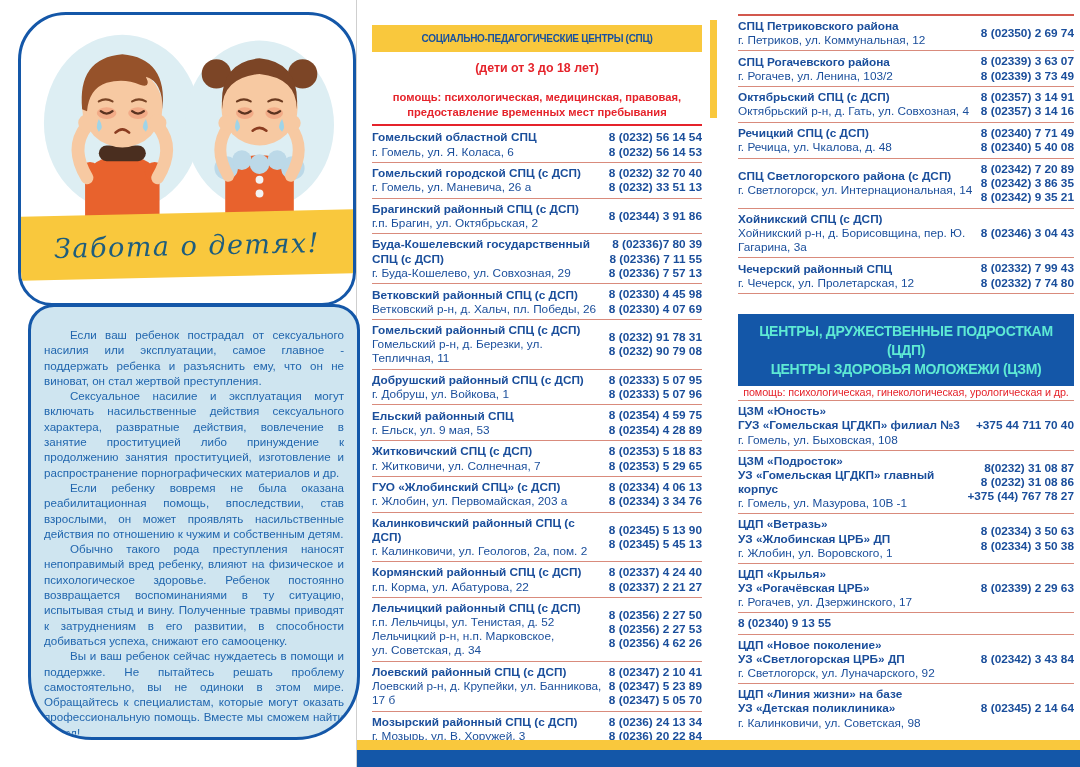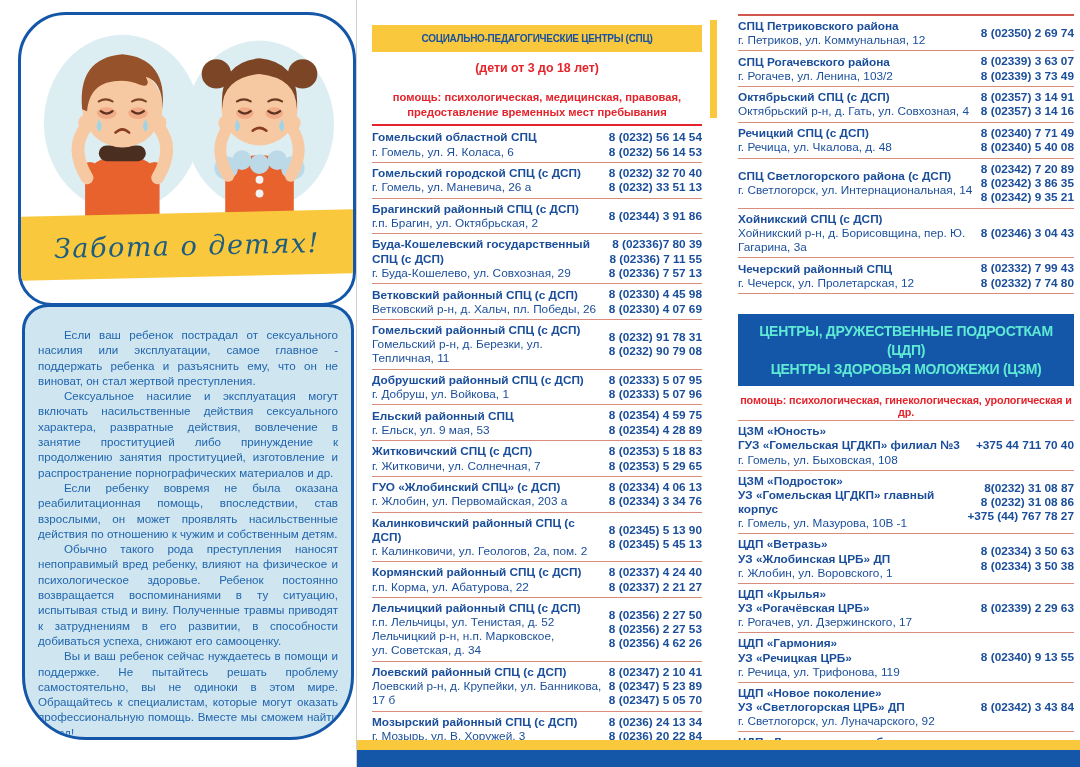--- a/index.html
+++ b/index.html
@@ -9,36 +9,36 @@
   .fold-line{position:absolute;left:356px;top:0;bottom:0;width:1px;background:#cfcfcf;}
   .yellow-tab{position:absolute;left:710px;top:20px;width:7px;height:98px;background:#f9c83d;}
   
   .left-top{position:absolute;left:18px;top:12px;width:332px;height:288px;background:#fff;
             border:3px solid #1457a8;border-radius:48px 48px 34px 34px;overflow:hidden;}
   .illus{position:absolute;left:0;top:6px;width:100%;height:196px;}
   .ribbon{position:absolute;left:-8px;right:-8px;top:198px;height:64px;background:#f9c83d;
           transform:rotate(-1.3deg);display:flex;align-items:center;justify-content:center;}
   .ribbon span{font-family:"DejaVu Serif",serif;font-style:italic;font-size:27px;
                color:#1e5d7d;letter-spacing:1.5px;}
-  .left-bottom{position:absolute;left:22px;top:304px;width:332px;height:436px;box-sizing:border-box;
+  .left-bottom{position:absolute;left:28px;top:304px;width:332px;height:436px;box-sizing:border-box;
                background:#cfe5f0;border:3px solid #1457a8;border-radius:26px 26px 64px 64px;
                padding:20px 13px 14px;overflow:hidden;}
   .para{margin:0;color:#2166ae;font-size:11.6px;line-height:1.32;text-align:justify;
         text-indent:26px;}
   
   .mid-panel{position:absolute;left:372px;top:0;width:330px;}
   .right-panel{position:absolute;left:738px;top:0;width:336px;}
   .band{font-weight:700;text-align:center;letter-spacing:-0.3px;}
   .band-yellow{margin-top:25px;background:#f9c83d;color:#17519f;font-size:10px;padding:8px 18px;}
   .band-blue{margin-top:20px;background:#1457a8;color:#5eead4;font-size:14px;line-height:1.34;
              padding:8px 2px;}
   .sub-red{margin-top:8px;text-align:center;color:#e5232b;font-weight:700;font-size:11.2px;
            line-height:1.3;}
   .sub-red .age{font-size:12.4px;margin-bottom:14px;}
-  .cdp-sub{margin-top:8px;margin-bottom:2px;text-align:center;color:#e5232b;font-weight:700;
+  .cdp-sub{margin-bottom:2px;text-align:center;color:#e5232b;font-weight:400;
            font-size:10.8px;letter-spacing:-0.1px;}
   .hr-red{border:none;border-top:2px solid #e5232b;margin:5px 0 0;}
   
   .entries{margin-top:1px;}
   .entry{display:flex;justify-content:space-between;align-items:center;gap:6px;padding:3px 0;}
   .mid-panel .entry{border-bottom:1px solid #d98b7c;}
   .mid-panel .entry:last-child{border-bottom:none;}
   .right-top{margin-top:14px;border-top:2px solid #d2584d;}
   .right-top .entry{border-bottom:1px solid #d98b7c;justify-content:space-between;}
   .cdp-entries .entry{border-top:1px solid #d98b7c;}
@@ -573,31 +573,20 @@
             <div class="entry-addr">г. Рогачев, ул. Дзержинского, 17</div>
             </div>
           </div>
           <div class="entry-phones">
 
           <div class="phone">8 (02339) 2 29 63</div>
           </div>
         </div>
 
         <div class="entry">
-          <div class="entry-text">
-            <div>
-
-            <div class="entry-name">ЦДП «Гармония»</div>
-              <div class="entry-name">УЗ «Речицкая ЦРБ»</div>
-            </div>
-            <div>
-
-            <div class="entry-addr">г. Речица, ул. Трифонова, 119</div>
-            </div>
-          </div>
           <div class="entry-phones">
 
           <div class="phone">8 (02340) 9 13 55</div>
           </div>
         </div>
 
         <div class="entry">
           <div class="entry-text">
             <div>
 

